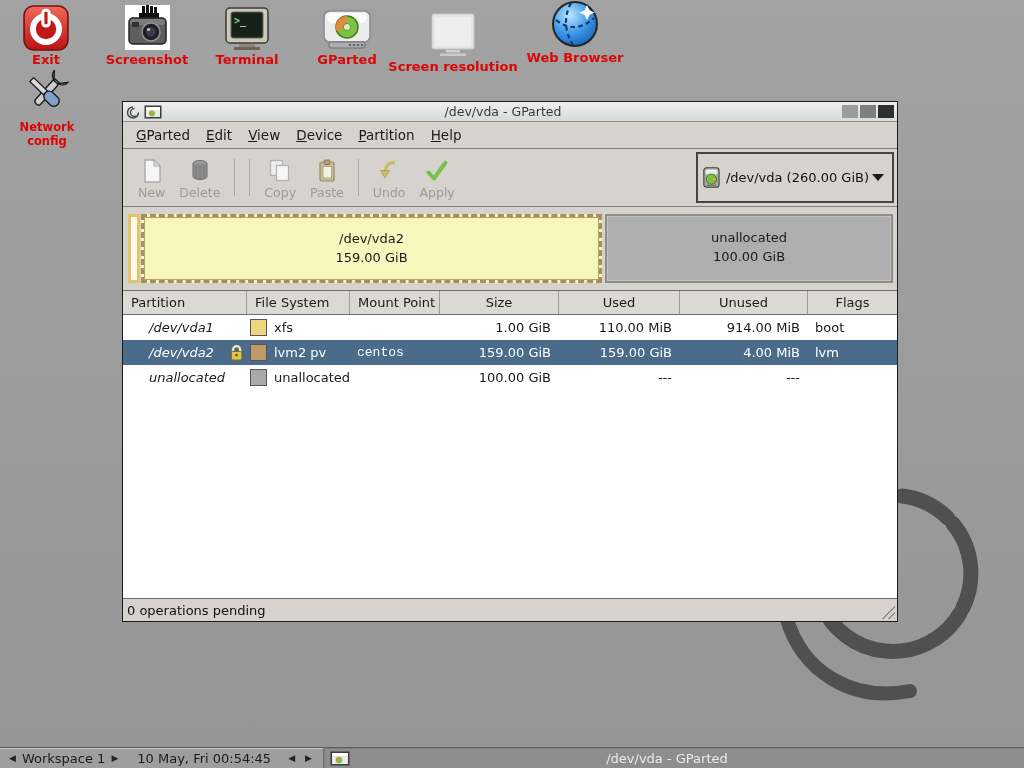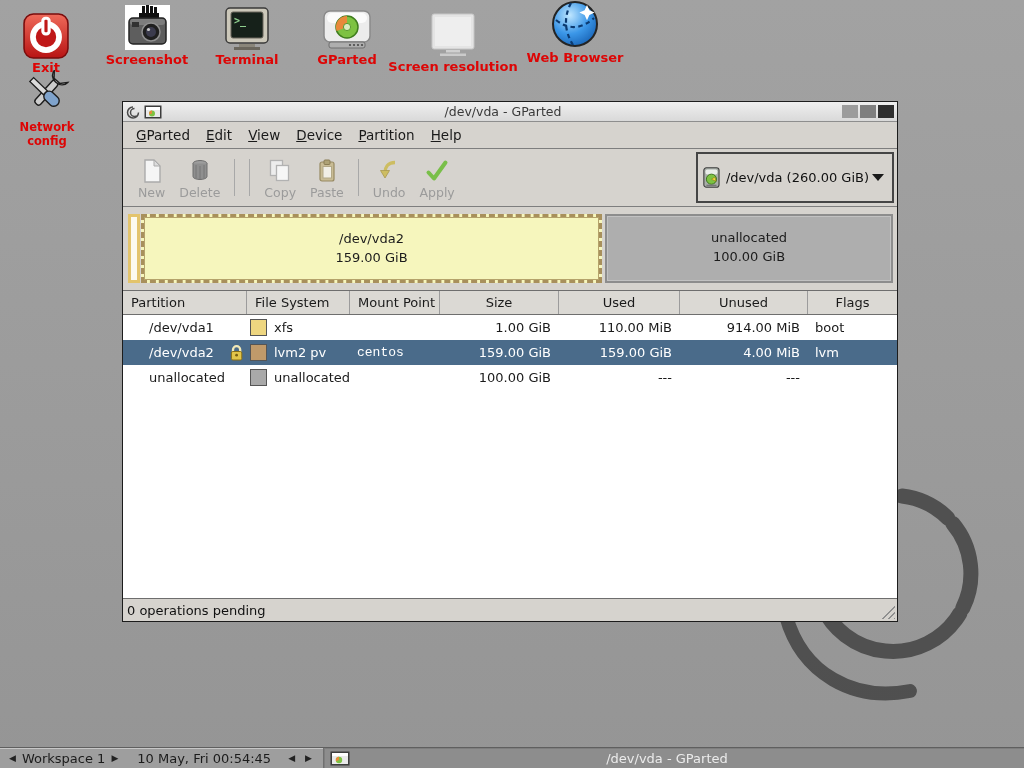--- a/index.html
+++ b/index.html
@@ -57,21 +57,21 @@
   .thead { display:grid; grid-template-columns:124px 103px 90px 119px 121px 128px 1fr;
     height:24px; flex:0 0 24px; background:#dbd9d4; border-bottom:1px solid #6e6e6e; }
   .th { border-right:1px solid #9c9c9c; font-size:13px; color:#1a1a1a; display:flex; align-items:center; }
   .th.left { padding-left:8px; } .th.center { justify-content:center; }
   .th:last-child { border-right:none; }
   .tbody { flex:1; background:#ffffff; overflow:hidden; }
   .trow { display:grid; grid-template-columns:124px 103px 90px 119px 121px 128px 1fr;
     height:25px; align-items:center; font-size:13px; color:#1a1a1a; background:#fff; }
   .trow.selected { background:#4a6b8a; color:#ffffff; }
   .cell { overflow:hidden; white-space:nowrap; }
-  .c-part { padding-left:26px; display:flex; align-items:center; }
+  .c-part { padding-left:26px; display:flex; align-items:center;font-style:italic; }
   .c-part .lockwrap { margin-left:auto; margin-right:3px; display:flex; }
   .c-fs { display:flex; align-items:center; padding-left:3px; gap:7px; }
   .swatch { width:17px; height:17px; border:1px solid #555; flex:0 0 17px; }
   .c-mount { padding-left:7px;font-family:Liberation Mono, monospace; }
   .c-num { text-align:right; padding-right:8px; }
   .c-flags { padding-left:7px; }
   
   .statusbar { height:23px; flex:0 0 23px; background:#d6d3ce; border-top:1px solid #6e6e6e;
     display:flex; align-items:center; padding-left:4px; font-size:13px; color:#111; position:relative; }
   .grip { position:absolute; right:2px; bottom:2px; width:15px; height:15px;
@@ -91,21 +91,21 @@
   .taskicon { margin-left:6px; display:flex; }
 </style>
 </head>
 <body>
 
 <svg class="swirl" width="224" height="260" viewBox="0 0 224 260">
   <path d="M146 38 A 78 78 0 1 1 66 148" fill="none" stroke="#4a4a4a" stroke-width="15" stroke-linecap="round" stroke-dasharray="52 7 90 6 200"></path>
   <path d="M30 158 C 46 216 98 244 154 233" fill="none" stroke="#4a4a4a" stroke-width="14" stroke-linecap="round"></path>
 </svg>
 
-<div class="dicon" style="left:0px; top:11px; width:92px;">
+<div class="dicon" style="left:0px; top:3px; width:92px;">
   <div class="ibox">
     <svg width="46" height="46" viewBox="0 0 44 44">
       <defs>
           <linearGradient id="gr" x1="0" y1="0" x2="0" y2="1">
             <stop offset="0" stop-color="#ef6a5a"></stop>
             <stop offset="1" stop-color="#b81414"></stop>
           </linearGradient>
         </defs>
       <rect x="1" y="1" width="42" height="42" rx="9" fill="url(#gr)" stroke="#7a0c0c" stroke-width="1.5"></rect>
       <circle cx="22" cy="23" r="12.5" fill="#c01818" stroke="#ffffff" stroke-width="5.5"></circle>

